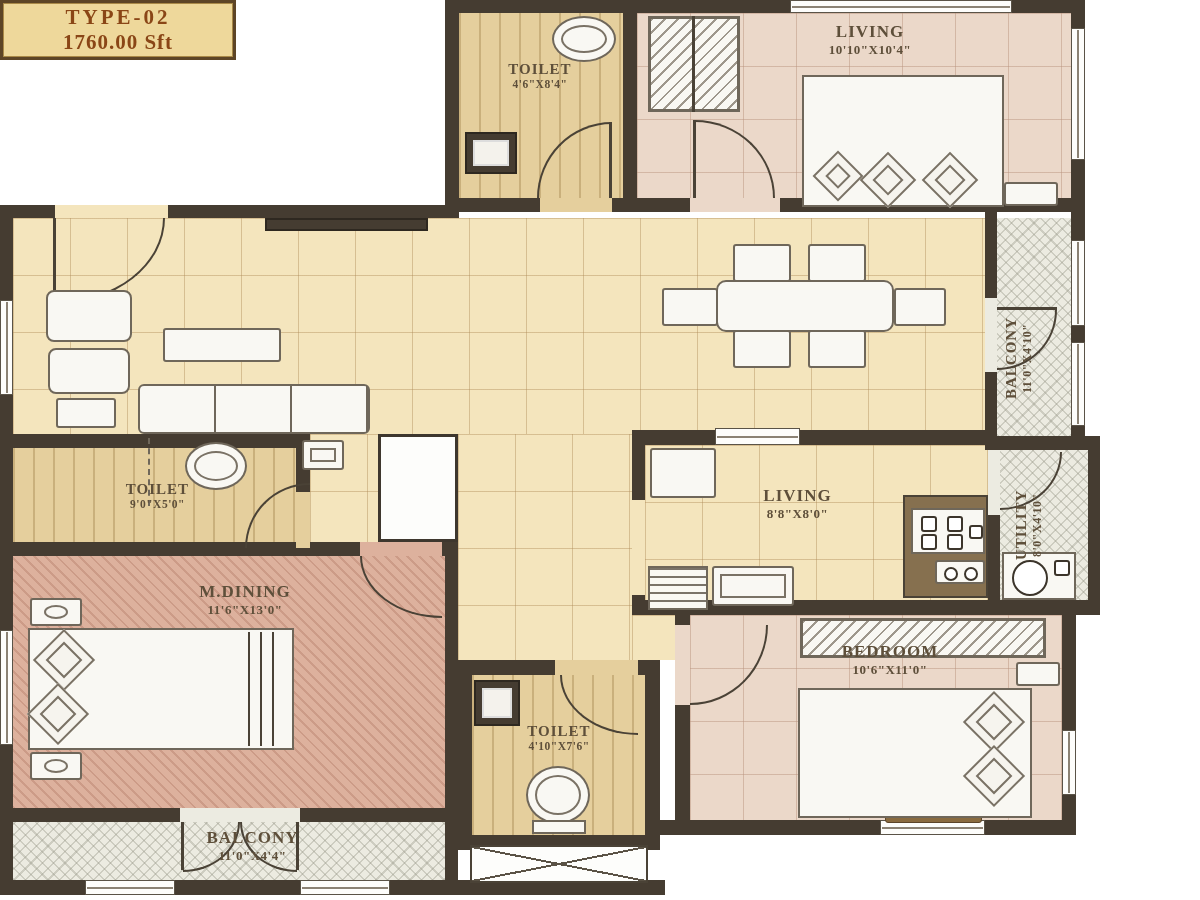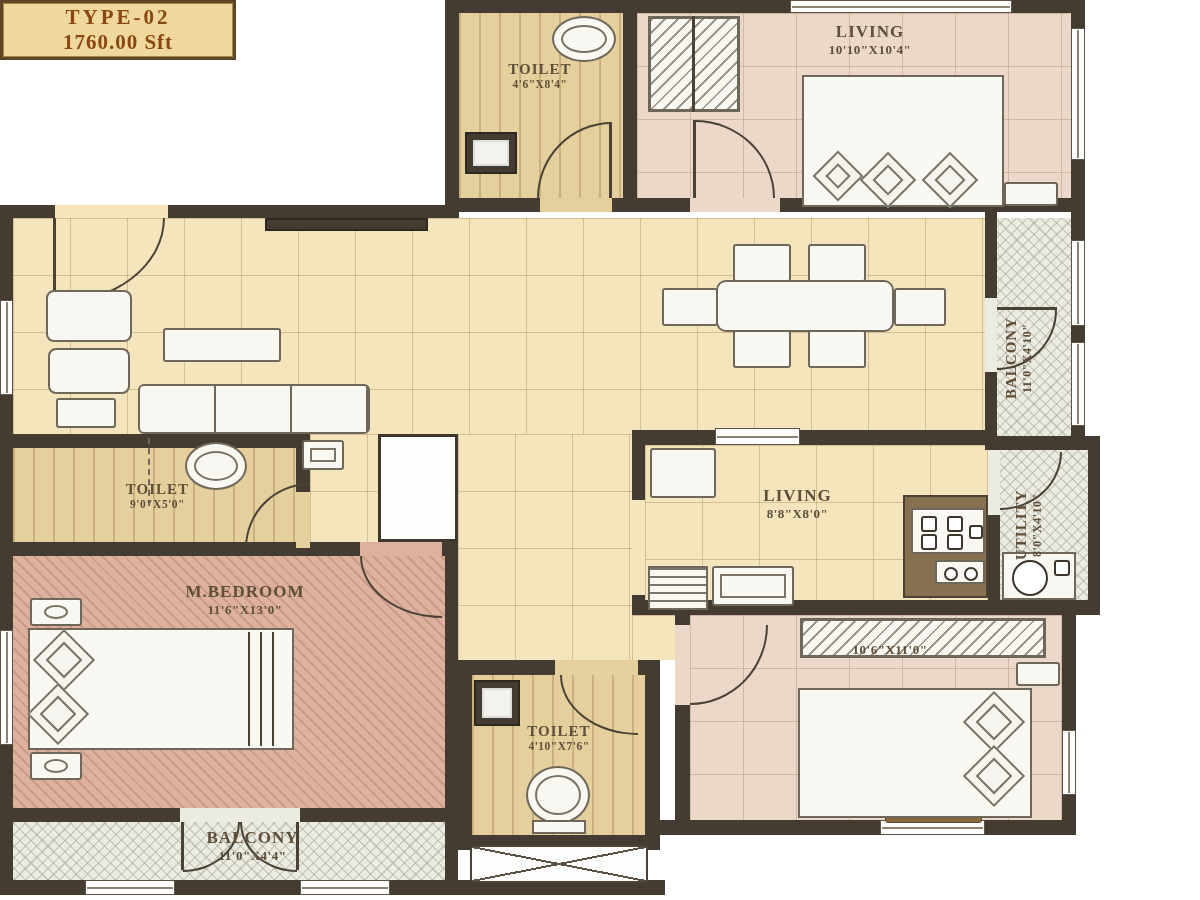--- a/index.html
+++ b/index.html
@@ -308,24 +308,25 @@
   </div>
   <div class="label" style="left:700px;top:486px;width:195px;">
     <span class="nm">LIVING</span>
     <span class="dm">8'8"X8'0"</span>
   </div>
   <div class="label vert" style="left:1012px;top:455px;width:56px;height:140px;">
     <span class="nm">UTILITY</span>
     <span class="dm">8'0"X4'10"</span>
   </div>
   <div class="label" style="left:90px;top:582px;width:310px;">
-    <span class="nm">M.BEDROOM</span>
+    <span class="nm">M.DINING</span>
     <span class="dm">11'6"X13'0"</span>
   </div>
   <div class="label" style="left:765px;top:642px;width:250px;">
+    <span class="nm">BEDROOM</span>
     <span class="dm">10'6"X11'0"</span>
   </div>
   <div class="label small" style="left:478px;top:722px;width:162px;">
     <span class="nm">TOILET</span>
     <span class="dm">4'10"X7'6"</span>
   </div>
   <div class="label" style="left:150px;top:828px;width:205px;">
     <span class="nm">BALCONY</span>
     <span class="dm">11'0"X4'4"</span>
   </div>

